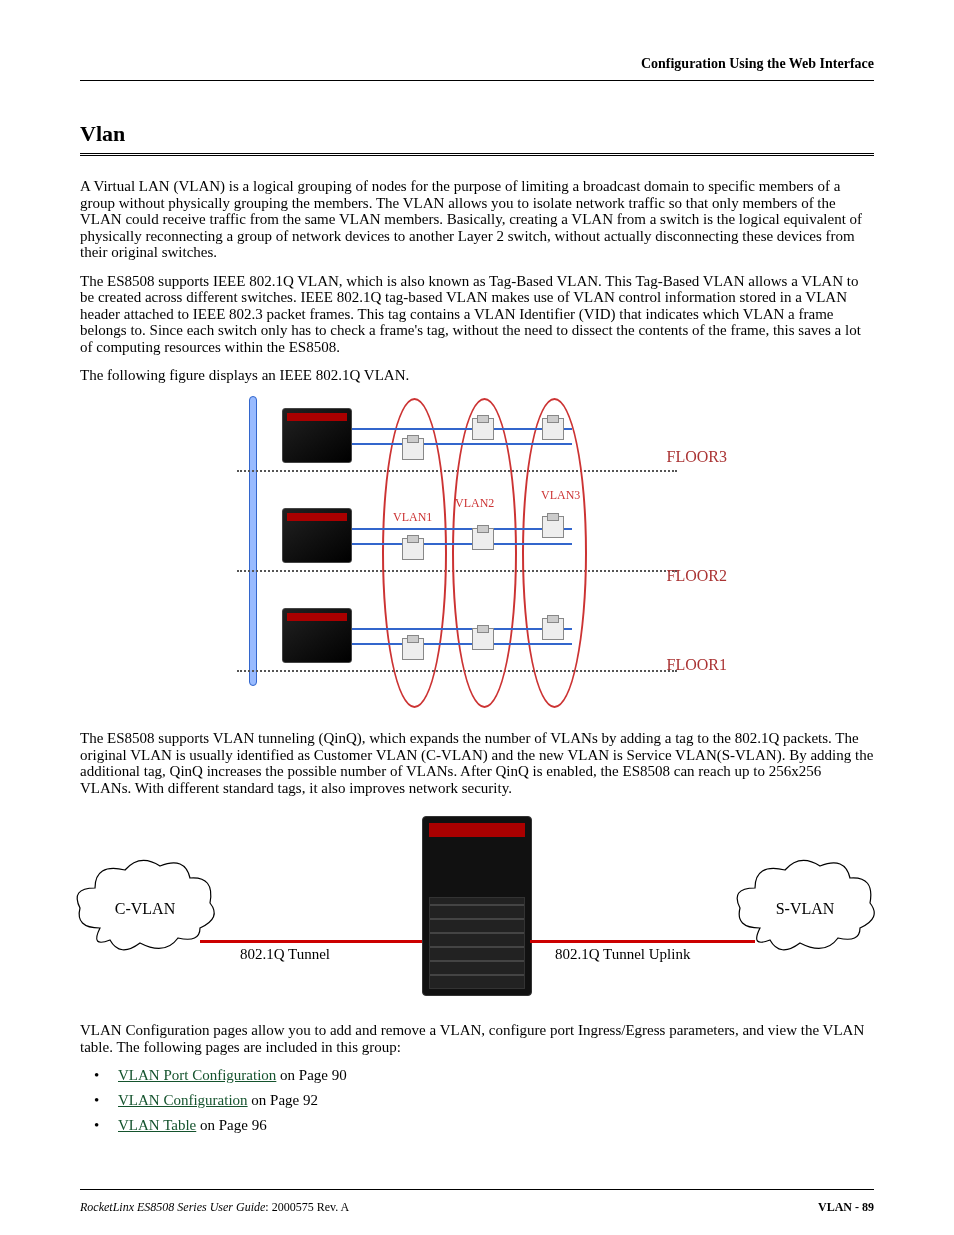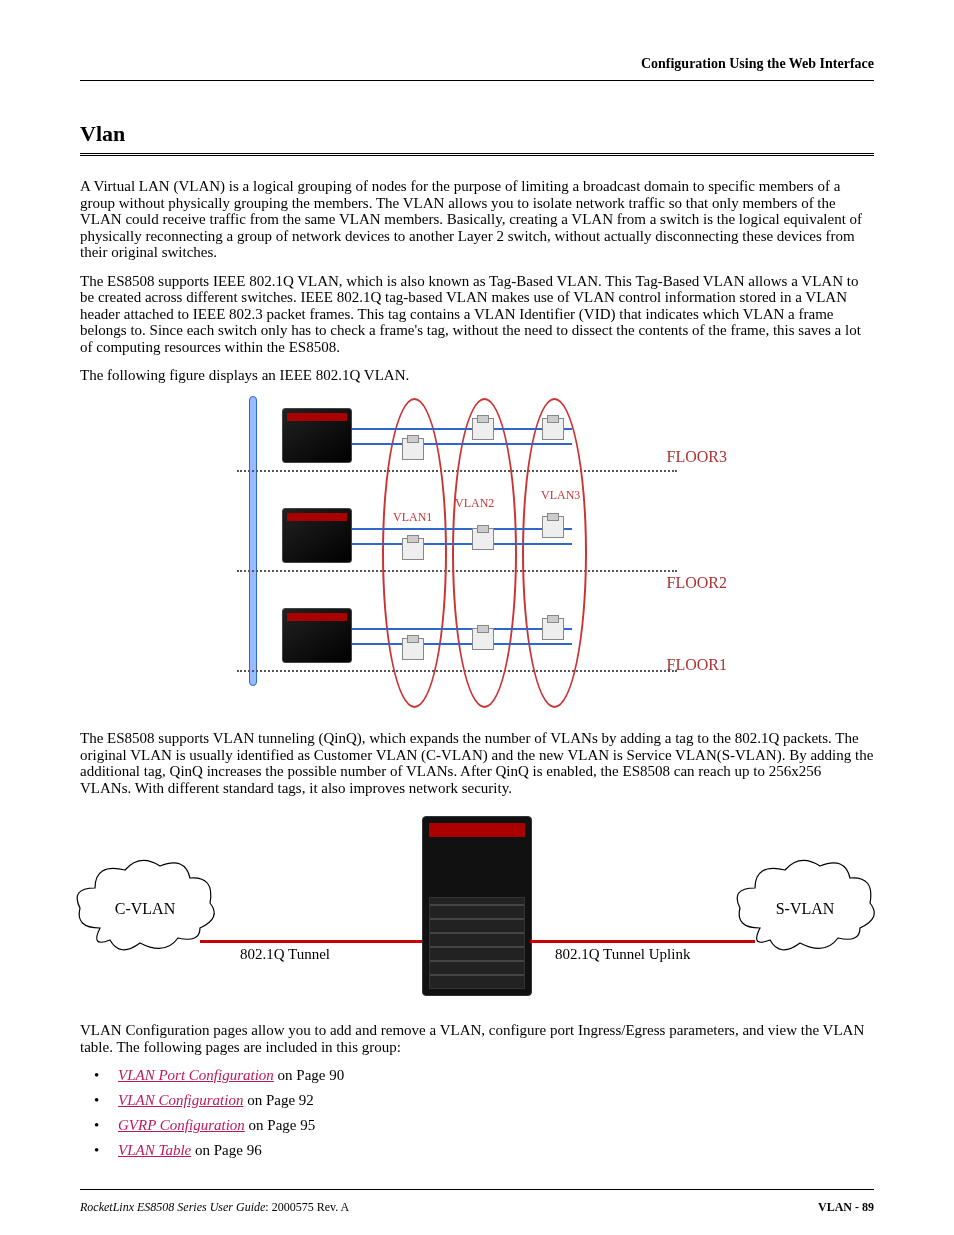--- a/index.html
+++ b/index.html
@@ -57,21 +57,21 @@
   .switch-big::after {
     content:""; position:absolute; bottom:6px; left:6px; right:6px; height:90px;
     background: repeating-linear-gradient(0deg, #222 0 12px, #444 12px 14px);
     border:1px solid #333;
   }
   .tunnel-label { position:absolute; font-size:15px; font-family:'Times New Roman',serif; }
 
   ul.links { list-style: none; margin-top: 6px; padding-left: 6px; }
   ul.links li { font-size:15px; margin-bottom: 8px; position:relative; padding-left: 32px; }
   ul.links li::before { content:"•"; position:absolute; left:8px; top:0; font-size:15px; }
-  .link-a { color:#be185d; text-decoration: underline; font-style: italic; cursor:pointer; }
+  .link-a { color:#14532d; text-decoration: underline; cursor:pointer; }
   .after-link { font-style: normal; }
 
   .footer {
     position:absolute; left:80px; right:80px; bottom:20px;
     border-top:1.5px solid #000; padding-top:10px;
     display:flex; justify-content:space-between;
     font-size:12px; font-family:'Times New Roman', serif;
   }
   .footer-left { font-style: italic; }
   .footer-left .normal { font-style: normal; }
@@ -90,21 +90,21 @@
 <p class="para">The ES8508 supports IEEE 802.1Q VLAN, which is also known as Tag-Based VLAN. This Tag-Based VLAN allows a VLAN to be created across different switches. IEEE 802.1Q tag-based VLAN makes use of VLAN control information stored in a VLAN header attached to IEEE 802.3 packet frames. This tag contains a VLAN Identifier (VID) that indicates which VLAN a frame belongs to. Since each switch only has to check a frame's tag, without the need to dissect the contents of the frame, this saves a lot of computing resources within the ES8508.</p>
 <p class="fig-caption-para">The following figure displays an IEEE 802.1Q VLAN.</p>
 
 <div class="figure-area">
   <div class="figure1">
     <div class="vert-line" style="left:12px; top:8px; height:290px;"></div>
     <div class="floor-line" style="left:0; right:40px; top:82px;"></div>
     <div class="floor-line" style="left:0; right:40px; top:182px;"></div>
     <div class="floor-line" style="left:0; right:40px; top:282px;"></div>
     <div class="floor-label" style="right:-10px; top:60px;">FLOOR3</div>
-    <div class="floor-label" style="right:-10px; top:186px;">FLOOR2</div>
+    <div class="floor-label" style="right:-10px; top:179px;">FLOOR2</div>
     <div class="floor-label" style="right:-10px; top:268px;">FLOOR1</div>
 
     <div class="vlan-ellipse" style="left:145px; top:10px; width:65px; height:310px;"></div>
     <div class="vlan-ellipse" style="left:215px; top:10px; width:65px; height:310px;"></div>
     <div class="vlan-ellipse" style="left:285px; top:10px; width:65px; height:310px;"></div>
     <div class="vlan-label" style="left:156px; top:122px;">VLAN1</div>
     <div class="vlan-label" style="left:218px; top:108px;">VLAN2</div>
     <div class="vlan-label" style="left:304px; top:100px;">VLAN3</div>
 
     <div class="switch-box" style="left:45px; top:20px;"></div>
@@ -157,23 +157,20 @@
 <p class="para">VLAN Configuration pages allow you to add and remove a VLAN, configure port Ingress/Egress parameters, and view the VLAN table. The following pages are included in this group:</p>
 
 <ul class="links">
   <li>
     <a class="link-a">VLAN Port Configuration</a><span class="after-link"> on Page 90</span>
   </li>
   <li>
     <a class="link-a">VLAN Configuration</a><span class="after-link"> on Page 92</span>
   </li>
   <li>
-    <a class="link-a">GVRP Configuration</a><span class="after-link"> on Page 95</span>
-  </li>
-  <li>
     <a class="link-a">VLAN Table</a><span class="after-link"> on Page 96</span>
   </li>
 </ul>
 
 <div class="footer">
   <div class="footer-left">
     <span>RocketLinx ES8508 Series  User Guide</span><span class="normal">: 2000575 Rev. A</span>
   </div>
   <div class="footer-right">VLAN - 89</div>
 </div>

